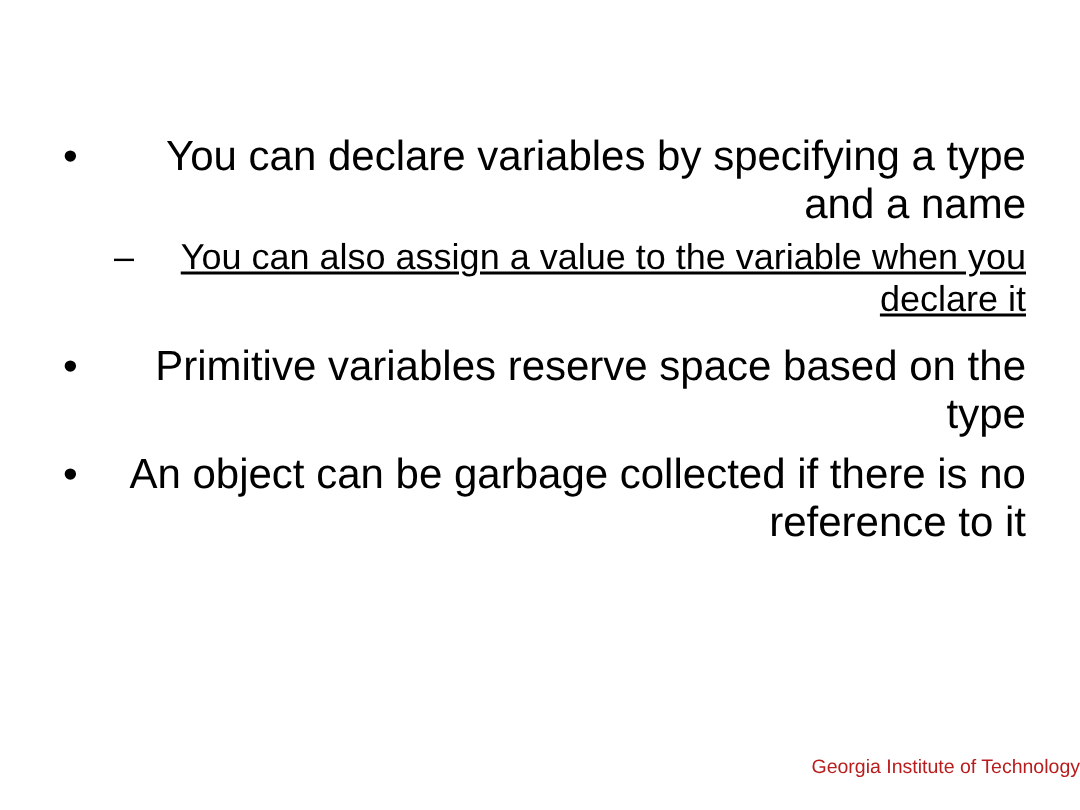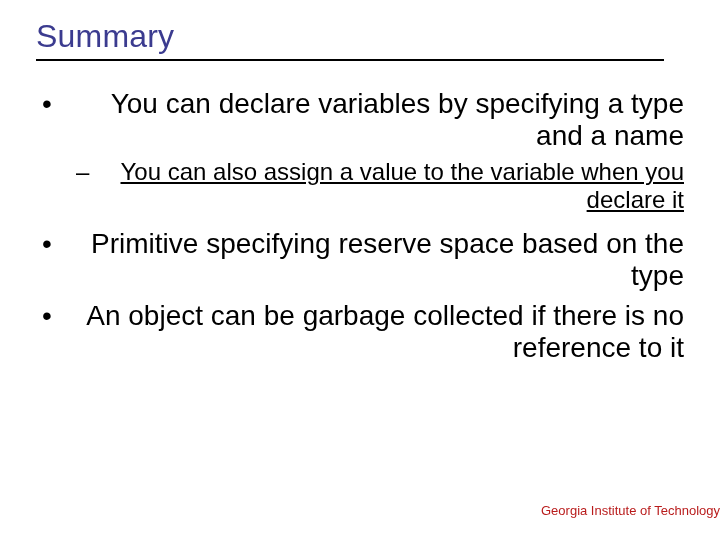--- a/index.html
+++ b/index.html
@@ -74,31 +74,30 @@
     width: 720px;
     text-align: right;
     font-size: 13px;
     color: #b91c1c;
   }
 </style>
 </head>
 <body>
 
 <div class="slide">
-  <div class="title">Summary</div>
 
   <div class="content">
 
     <div class="block">
       <div class="b1">You can declare variables by specifying a type and a name</div>
       <div class="b2">You can also assign a value to the variable when you declare it</div>
     </div>
 
     <div class="block">
-      <div class="b1">Primitive specifying reserve space based on the type</div>
+      <div class="b1">Primitive variables reserve space based on the type</div>
     </div>
 
     <div class="block">
       <div class="b1">An object can be garbage collected if there is no reference to it</div>
     </div>
 
   </div>
 
   <div class="footer">Georgia Institute of Technology</div>
 </div>

